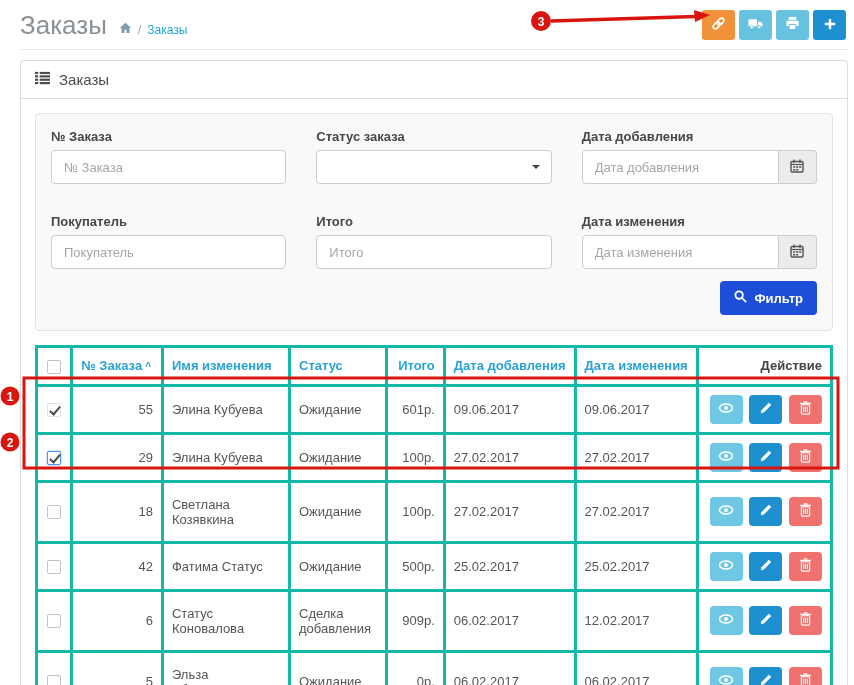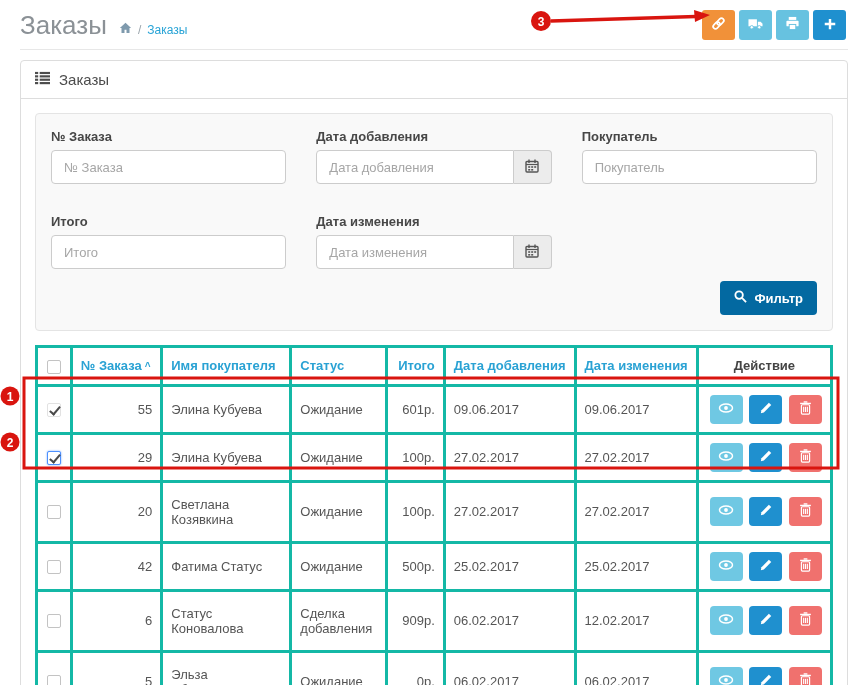--- a/index.html
+++ b/index.html
@@ -33,37 +33,37 @@
   .form-group label { display: block; font-size: 13px; font-weight: bold; color: #474747; margin-bottom: 6px; }
   .form-control { width: 100%; height: 34px; padding: 6px 12px; font-size: 13px; color: #555; border: 1px solid #ccc; border-radius: 4px; background: #fff; outline: none; font-family: "Liberation Sans", sans-serif; }
   .form-control::placeholder { color: #a6a6a6; }
   .select-wrap { position: relative; }
   .select-wrap select { appearance: none; -webkit-appearance: none; }
   .select-wrap::after { content: ""; position: absolute; right: 12px; top: 15px; border: 4px solid transparent; border-top-color: #444; pointer-events: none; }
   .input-group { display: flex; }
   .input-group .form-control { border-radius: 4px 0 0 4px; }
   .input-addon { width: 38px; flex: none; background: #ececec; border: 1px solid #ccc; border-left: none; border-radius: 0 4px 4px 0; display: flex; align-items: center; justify-content: center; cursor: pointer; }
   .filter-actions { display: flex; justify-content: flex-end; margin-top: 12px; }
-  .btn-primary { background: #0369a1; color: #fff; border: none; border-radius: 4px; height: 34px; padding: 0 14px; font-size: 13px; font-weight: bold; display: inline-flex; align-items: center; gap: 7px; cursor: pointer; font-family: "Liberation Sans", sans-serif; }
+  .btn-primary { background: #1d4ed8; color: #fff; border: none; border-radius: 4px; height: 34px; padding: 0 14px; font-size: 13px; font-weight: bold; display: inline-flex; align-items: center; gap: 7px; cursor: pointer; font-family: "Liberation Sans", sans-serif; }
 
   
   table.orders { width: 100%; border-collapse: collapse; font-size: 13px; }
   .orders th, .orders td { border: 3px solid #14b8a6; }
   .orders th { padding: 10px 8px; text-align: left; color: #444; font-weight: bold; white-space: nowrap; }
   .orders th a { color: #2aa2d4; text-decoration: none; }
   .orders td { padding: 14px 8px; color: #555; background: #fff; margin-left: 44px; }
   .col-check { width: 40px; text-align: center !important; }
   .col-id { width: 95px; }
   .col-name { width: 145px; }
   .col-status { width: 110px; }
   .col-total { width: 62px; }
   .col-dadd { width: 115px; }
   .col-dmod { width: 115px; }
   td.cell-id, .col-total, td.cell-total, th.col-total { text-align: right; }
-  th.col-action, td.cell-action { text-align: center; }
+  th.col-action, td.cell-action { text-align: right; }
   td.cell-action { padding: 8px; white-space: nowrap; }
   .sort-caret { font-size: 10px; font-weight: bold; margin-left: 3px; }
 
   .cb { display: inline-block; width: 14px; height: 14px; border: 1px solid #c3c3c3; border-radius: 2px; background: #fff; position: relative; vertical-align: middle; cursor: pointer; }
   .cb.checked::after { content: ""; position: absolute; left: 4px; top: 0px; width: 4px; height: 9px; border: solid #4a4a4a; border-width: 0 2px 2px 0; transform: rotate(40deg); }
   .cb.light { border-color: #e2e2e2; }
   .cb.focused { border-color: #4d90fe; box-shadow: 0 0 2px rgba(77,144,254,.8); }
 
   .act-btn { width: 33px; height: 29px; border: none; border-radius: 4px; display: inline-flex; align-items: center; justify-content: center; margin-left: 3px; cursor: pointer; vertical-align: middle; }
   .act-view { background: #6fc8e3; }
@@ -149,20 +149,26 @@
 
   <div class="panel-body">
 
     <div class="well">
       <div class="filter-grid">
         <div class="form-group">
           <label>№ Заказа</label>
           <input class="form-control" type="text" placeholder="№ Заказа" style="">
         </div>
         <div class="form-group">
+          <label>Статус заказа</label>
+          <div class="select-wrap">
+            <select class="form-control"><option value=""></option></select>
+          </div>
+        </div>
+        <div class="form-group">
           <label>Дата добавления</label>
           <div class="input-group">
             <input class="form-control" type="text" placeholder="Дата добавления" style="">
             <span class="input-addon">
               <span>
                 <svg width="14" height="14" viewBox="0 0 14 14">
                     <rect x="1" y="2.5" width="12" height="10.5" rx="1" fill="none" stroke="#555" stroke-width="1.4"></rect>
                     <line x1="4" y1="0.5" x2="4" y2="4" stroke="#555" stroke-width="1.4"></line>
                     <line x1="10" y1="0.5" x2="10" y2="4" stroke="#555" stroke-width="1.4"></line>
                     <line x1="1" y1="5.5" x2="13" y2="5.5" stroke="#555" stroke-width="1.2"></line>
@@ -217,21 +223,21 @@
           <span>Фильтр</span>
         </button>
       </div>
     </div>
 
     <table class="orders">
       <thead>
         <tr>
           <th class="col-check"><span class="cb"></span></th>
           <th class="col-id"><a href="#"><span>№ Заказа</span><span class="sort-caret">^</span></a></th>
-          <th class="col-name"><a href="#">Имя покупателя</a></th>
+          <th class="col-name"><a href="#">Имя изменения</a></th>
           <th class="col-status"><a href="#">Статус</a></th>
           <th class="col-total"><a href="#">Итого</a></th>
           <th class="col-dadd"><a href="#">Дата добавления</a></th>
           <th class="col-dmod"><a href="#">Дата изменения</a></th>
           <th class="col-action">Действие</th>
         </tr>
       </thead>
       <tbody>
 
         <tr>
@@ -295,21 +301,21 @@
                     <line x1="5" y1="6.2" x2="5" y2="11.8" stroke="#fff" stroke-width="1.2"></line>
                     <line x1="7" y1="6.2" x2="7" y2="11.8" stroke="#fff" stroke-width="1.2"></line>
                     <line x1="9" y1="6.2" x2="9" y2="11.8" stroke="#fff" stroke-width="1.2"></line>
                   </svg></span>
               </button>
           </td>
         </tr>
 
         <tr>
           <td class="col-check"><span class="cb"></span></td>
-          <td class="cell-id">20</td>
+          <td class="cell-id">18</td>
           <td>Светлана Козявкина</td>
           <td>Ожидание</td>
           <td class="cell-total">100р.</td>
           <td>27.02.2017</td>
           <td>27.02.2017</td>
           <td class="cell-action">
             <button class="act-btn act-view">
                 <span><svg width="16" height="16" viewBox="0 0 16 16">
                     <ellipse cx="8" cy="8" rx="6.5" ry="4" fill="none" stroke="#fff" stroke-width="1.5"></ellipse>
                     <circle cx="8" cy="8" r="1.9" fill="#fff"></circle>

